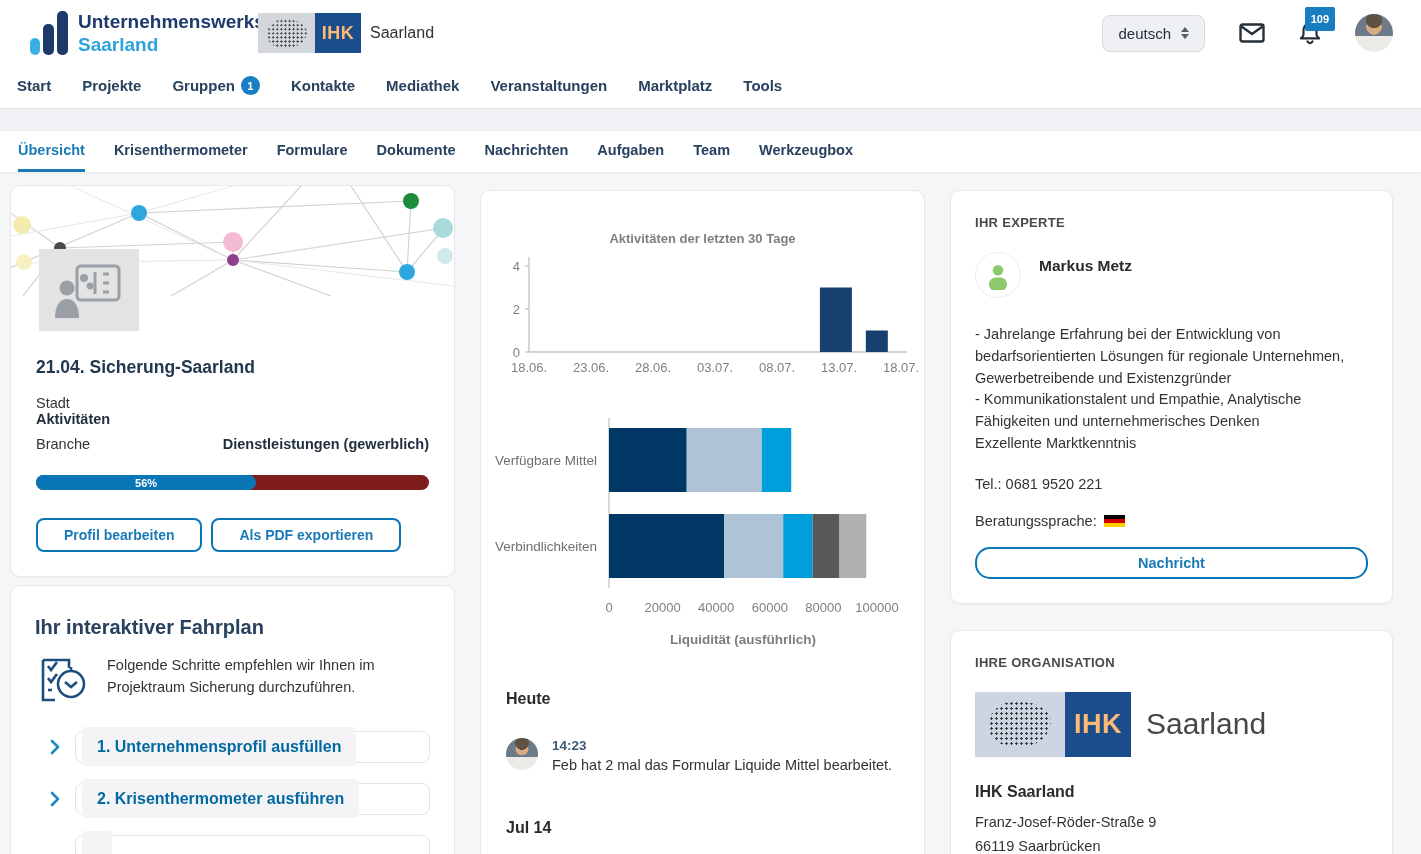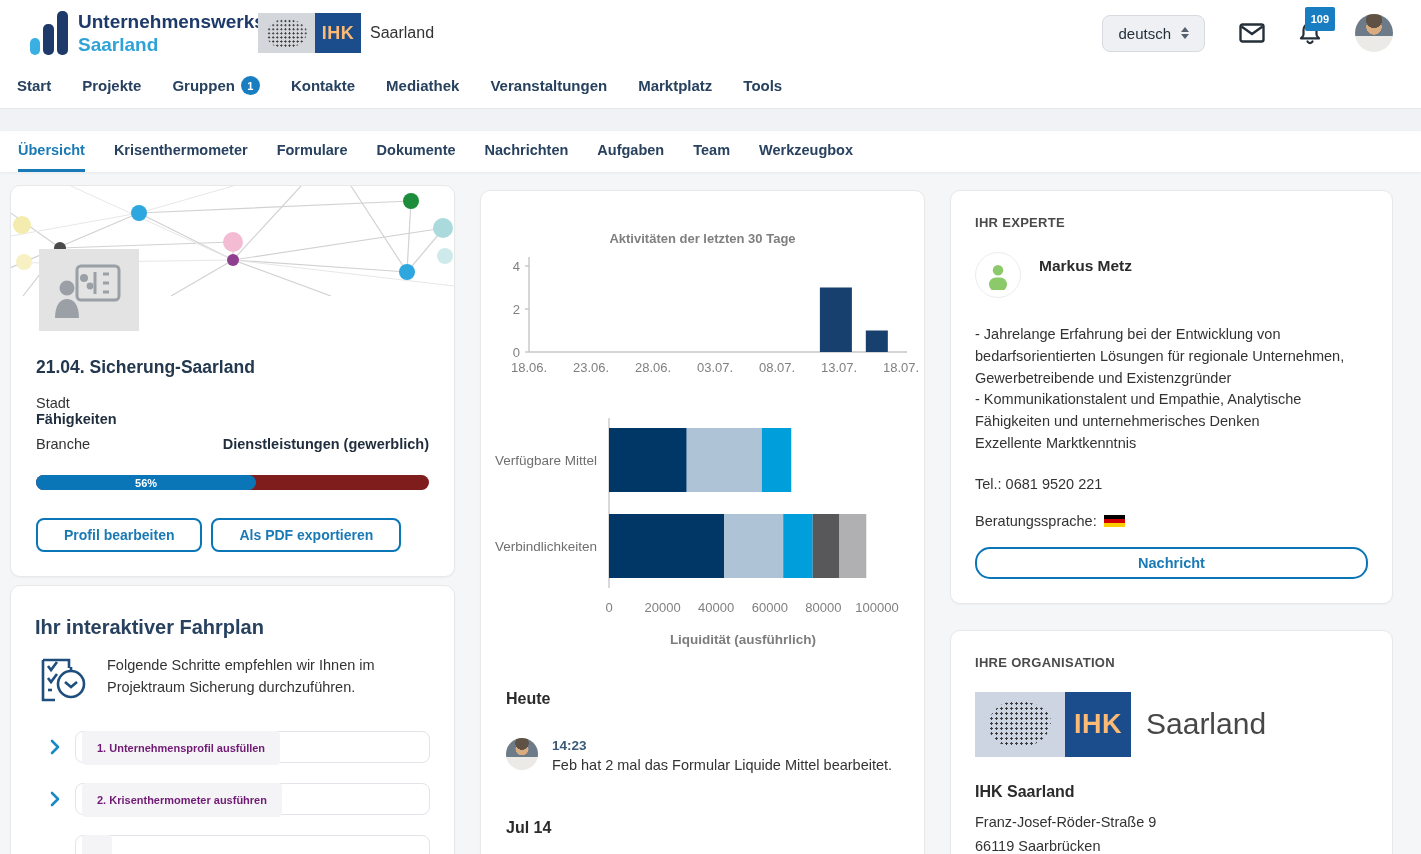--- a/index.html
+++ b/index.html
@@ -85,21 +85,21 @@
 
   
   .roadmap { margin-top:8px; padding:24px 24px 10px; height:400px; }
   .roadmap h2 { font-size:20px; font-weight:700; color:#27415f; margin:6px 0 15px; }
   .rm-intro { display:flex; gap:18px; align-items:flex-start; }
   .rm-intro p { font-size:14.5px; color:#333; line-height:1.55; max-width:320px; }
   .steps { margin-top:25px; }
   .step { display:flex; align-items:center; margin-bottom:20px; }
   .step .chev { width:40px; display:flex; justify-content:center; flex:0 0 40px; }
   .step-box { flex:1; border:1px solid #e3e4ea; border-radius:8px; padding:6px; background:#fff; }
-  .step-inner { background:#f4f4f6; border-radius:4px; padding:11px 15px; font-size:11px; font-weight:700; color:#701a75; min-height:17px; }
+  .step-inner { background:#f4f4f6; border-radius:4px; padding:11px 15px; font-size:16px; font-weight:700; color:#0369a1; min-height:17px; }
 
   
   .mid-card { padding-bottom:30px; min-height:700px; }
   .chart-title { text-align:center; color:#7f7f7f; font-weight:700; font-size:13px; padding-top:40px; }
   .feed { padding:0 25px; }
   .feed h3 { font-size:16px; font-weight:700; color:#2b2b2b; }
   .feed .today { margin-top:34px; }
   .entry { display:flex; gap:14px; margin-top:30px; }
   .entry .time { font-size:13.5px; font-weight:700; color:#3c5a77; }
   .entry .etext { font-size:14.5px; color:#333; margin-top:4px; }
@@ -267,21 +267,21 @@
             <circle cx="31" cy="16" r="4" fill="#9aa0a6"></circle>
               <circle cx="37" cy="24" r="3.4" fill="#9aa0a6"></circle>
             <circle cx="14" cy="26" r="7.5" fill="#9aa0a6"></circle>
             <path d="M2 56 C2 42 8 37 14 37 C20 37 26 42 26 56 Z" fill="#9aa0a6"></path>
           </svg>
         </div>
       </div>
       <div class="project-title">21.04. Sicherung-Saarland</div>
       <div class="kv first">
         <span class="k">Stadt</span>
-        <span class="v">Fähigkeiten</span>
+        <span class="v">Aktivitäten</span>
       </div>
       <div class="kv">
         <span class="k">Branche</span>
         <span class="v">Dienstleistungen (gewerblich)</span>
       </div>
       <div class="progress">
         <div class="progress-fill" id="progress-fill" style="width: 56%;">56%</div>
       </div>
       <div class="btn-row">
         <button class="btn">Profil bearbeiten</button>

